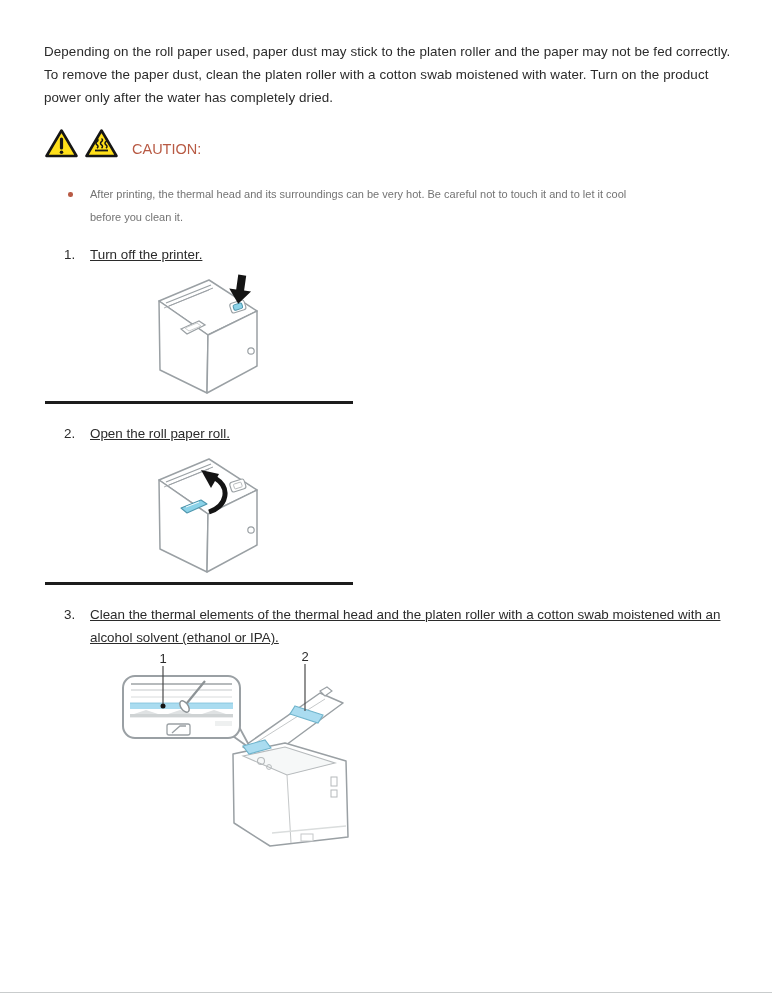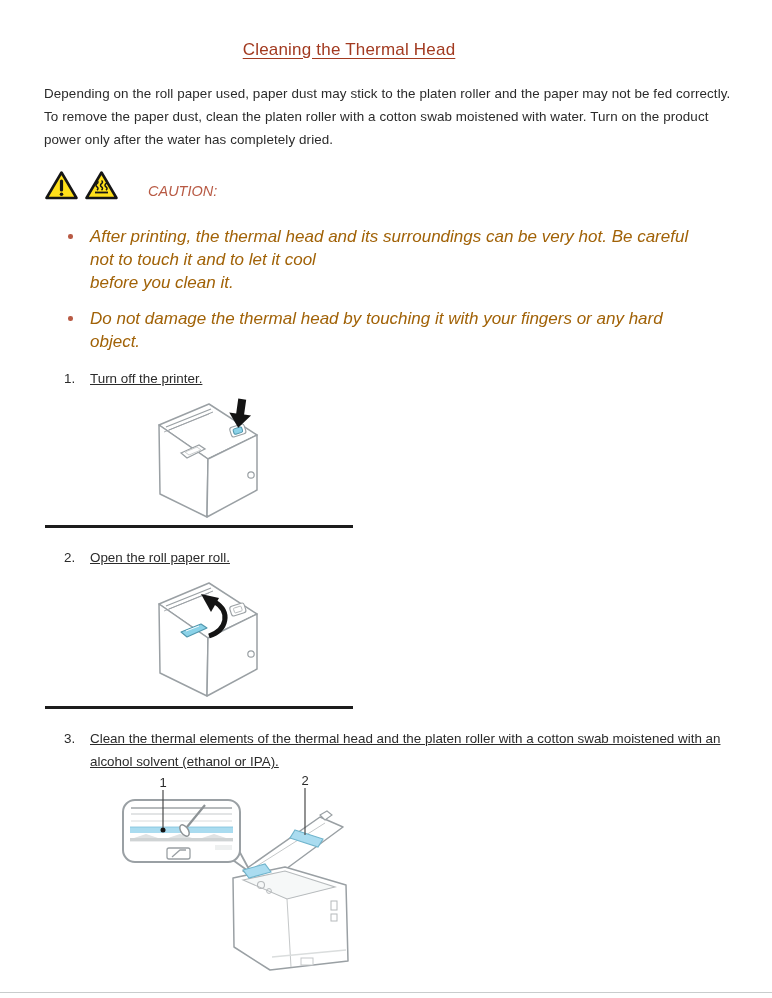--- a/index.html
+++ b/index.html
@@ -33,31 +33,31 @@
     color:#2b2b2b;
     white-space:pre-line;
   }
 
   .caution-row{
     display:flex;align-items:flex-end;gap:5px;
     margin:19px 0 24px 0;
   }
   .warn-icon{display:block;}
   .caution-label{
-    margin-left:24px;padding-bottom:2px;
-    font-style:italic;font-size:14.5px;
+    margin-left:8px;padding-bottom:2px;
+    font-size:14.5px;
     color:#b85a44;
   }
 
   .caution-bullets{margin:0 0 14px 24px;padding:0;list-style:none;}
   .caution-bullets li{
     display:grid;grid-template-columns:22px 1fr;
     margin-bottom:13px;
-    font-style:italic;font-size:17px;line-height:23px;
-    color:#a16207;
+    font-size:11px;line-height:23px;
+    color:#737373;
     max-width:648px;
   }
   .bullet-dot{
     width:4.5px;height:4.5px;border-radius:50%;
     background:#b85a44;margin-top:9px;
   }
   .bullet-text{white-space:pre-line;}
 
   .step{
     display:grid;grid-template-columns:26px 1fr;
@@ -82,21 +82,20 @@
   }
 
   svg text{font-family:"Liberation Sans", sans-serif;}
 </style>
 </head>
 <body>
 
 <div class="page">
   <div class="content">
 
-    <h1 class="doc-title">Cleaning the Thermal Head</h1>
 
     <p class="para">Depending on the roll paper used, paper dust may stick to the platen roller and the paper may not be fed correctly.
 To remove the paper dust, clean the platen roller with a cotton swab moistened with water. Turn on the product
 power only after the water has completely dried.</p>
 
     <div class="caution-row">
       <svg class="warn-icon" width="35" height="31" viewBox="0 0 35 31">
         <polygon points="17.5,2.5 32.5,28 2.5,28" fill="#ffe01a" stroke="#161616" stroke-width="2.6" stroke-linejoin="round"></polygon>
         <line x1="17.5" y1="11" x2="17.5" y2="20" stroke="#161616" stroke-width="3.2" stroke-linecap="round"></line>
         <circle cx="17.5" cy="24.3" r="1.8" fill="#161616"></circle>
@@ -111,24 +110,20 @@
         <line x1="11" y1="22.5" x2="24" y2="22.5" stroke="#161616" stroke-width="1.8"></line>
       </svg>
       <span class="caution-label">CAUTION:</span>
     </div>
 
     <ul class="caution-bullets">
       <li>
         <span class="bullet-dot"></span>
         <span class="bullet-text">After printing, the thermal head and its surroundings can be very hot. Be careful not to touch it and to let it cool
 before you clean it.</span>
-      </li>
-      <li>
-        <span class="bullet-dot"></span>
-        <span class="bullet-text">Do not damage the thermal head by touching it with your fingers or any hard object.</span>
       </li>
     </ul>
 
     <div class="step">
       <span class="step-num">1.</span>
       <span class="step-text">Turn off the printer.</span>
     </div>
 
     <svg class="fig fig1" width="120" height="128" viewBox="0 0 120 128">
       <g fill="#ffffff" stroke="#9aa0a4" stroke-width="1.5" stroke-linejoin="round">

